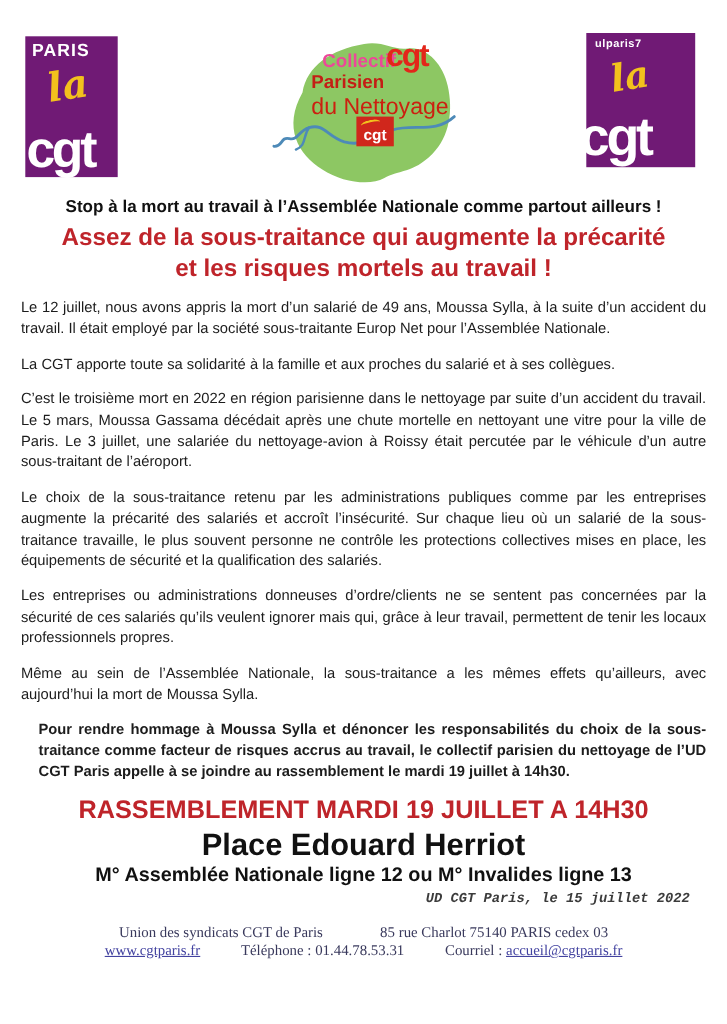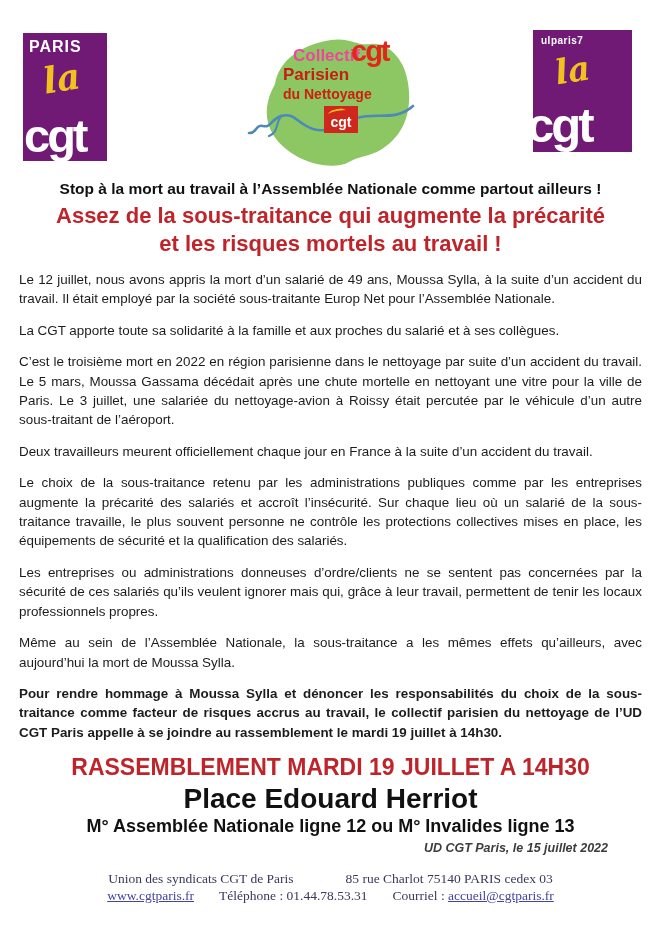--- a/index.html
+++ b/index.html
@@ -41,21 +41,21 @@
     font-weight:bold; font-size:47px; letter-spacing:-3px;
     line-height:1;
   }
   .logo-right .logo-cgt { left:-6px; font-size:49px; }
 
   .logo-center { position:absolute; left:245px; top:30px; width:170px; height:142px; }
   .logo-center svg { position:absolute; left:0; top:0; }
   .lc-word1 { position:absolute; left:48px; top:16px;  font-weight:bold; font-size:17px; color:#ec4899; }
   .lc-cgt   { position:absolute; left:106px; top:5px;  font-weight:bold; font-size:29px; letter-spacing:-2px; color:#e3261a; }
   .lc-word2 { position:absolute; left:38px; top:35px;  font-weight:bold; font-size:17px; color:#c41e15; }
-  .lc-word3 { position:absolute; left:38px; top:56px;  font-weight:bold; font-size:14px; color:#cc2010; }
+  .lc-word3 { position:absolute; left:38px; top:56px;  font-weight:normal; font-size:21px; color:#cc2010; }
   .lc-mini {
     position:absolute; left:79px; top:76px; width:34px; height:27px;
     background:#d0271c; color:#ffffff; text-align:center;
     font-weight:bold; font-size:14px; line-height:32px;
   }
   .lc-mini-accent {
     position:absolute; left:4px; top:3px; width:18px; height:7px;
     border-top:2px solid #f2c11d; border-radius:50%;
     transform:rotate(-12deg);
   }
@@ -69,52 +69,52 @@
   .headline-red {
     margin-top:4px; text-align:center;
     font-weight:bold; font-size:22px; line-height:28px;
     color:#bf242a; white-space:nowrap;
   }
 
   
   .body-text { padding:0 19px; font-size:13.4px; line-height:19.4px; text-align:justify; }
   .body-text p { margin-top:12px; }
   .body-text p:first-child { margin-top:12px; }
-  .body-text p.bold { font-weight:bold; }
+  .body-text p.bold { font-weight:bold;margin-left:16px; }
 
   
   .rally-heading {
     margin-top:10px; text-align:center;
     font-weight:bold; font-size:23px; line-height:30px;
     color:#bf242a; white-space:nowrap;
   }
   .rally-place {
     margin-top:2px; text-align:center;
     font-weight:bold; font-size:28px; line-height:30px; color:#111;
   }
   .rally-metro {
     text-align:center;
     font-weight:bold; font-size:18px; line-height:24px; color:#111;
   }
   .signature {
-    margin-top:2px; padding-right:53px;
+    margin-top:2px; padding-right:34px;
     text-align:right; font-style:italic; font-weight:bold;
-    font-size:12.5px; line-height:17px; color:#3c3c3c;
+    font-size:12.5px; line-height:17px; color:#3c3c3c;font-family:Liberation Mono, monospace;
   }
 
   
   .footer {
     margin-top:14px;
     font-family:"Liberation Serif", serif;
     font-size:13.5px; line-height:15.5px;
     color:#39395c; text-align:center;
   }
   .footer-row { display:flex; justify-content:center; }
   .footer-row.r1 { gap:52px; }
-  .footer-row.r2 { gap:25px; margin-top:1px; }
+  .footer-row.r2 { gap:37px; margin-top:1px; }
   .footer a, .footer .link {
     color:#4343a0; text-decoration:underline; cursor:pointer;
   }
 </style>
 </head>
 <body>
 
 <div class="page">
 
   <div class="header">
@@ -152,21 +152,20 @@
 
   <div class="headline-red">
     <div>Assez de la sous-traitance qui augmente la précarité</div>
     <div>et les risques mortels au travail !</div>
   </div>
 
   <div class="body-text">
     <p>Le 12 juillet, nous avons appris la mort d’un salarié de 49 ans, Moussa Sylla, à la suite d’un accident du travail. Il était employé par la société sous-traitante Europ Net pour l’Assemblée Nationale.</p>
     <p>La CGT apporte toute sa solidarité à la famille et aux proches du salarié et à ses collègues.</p>
     <p>C’est le troisième mort en 2022 en région parisienne dans le nettoyage par suite d’un accident du travail. Le 5 mars, Moussa Gassama décédait après une chute mortelle en nettoyant une vitre pour la ville de Paris. Le 3 juillet, une salariée du nettoyage-avion à Roissy était percutée par le véhicule d’un autre sous-traitant de l’aéroport.</p>
-    <p>Deux travailleurs meurent officiellement chaque jour en France à la suite d’un accident du travail.</p>
     <p>Le choix de la sous-traitance retenu par les administrations publiques comme par les entreprises augmente la précarité des salariés et accroît l’insécurité. Sur chaque lieu où un salarié de la sous-traitance travaille, le plus souvent personne ne contrôle les protections collectives mises en place, les équipements de sécurité et la qualification des salariés.</p>
     <p>Les entreprises ou administrations donneuses d’ordre/clients ne se sentent pas concernées par la sécurité de ces salariés qu’ils veulent ignorer mais qui, grâce à leur travail, permettent de tenir les locaux professionnels propres.</p>
     <p>Même au sein de l’Assemblée Nationale, la sous-traitance a les mêmes effets qu’ailleurs, avec aujourd’hui la mort de Moussa Sylla.</p>
     <p class="bold">Pour rendre hommage à Moussa Sylla et dénoncer les responsabilités du choix de la sous-traitance comme facteur de risques accrus au travail, le collectif parisien du nettoyage de l’UD CGT Paris appelle à se joindre au rassemblement le mardi 19 juillet à 14h30.</p>
   </div>
 
   <div class="rally-heading">RASSEMBLEMENT MARDI 19 JUILLET A 14H30</div>
   <div class="rally-place">Place Edouard Herriot</div>
   <div class="rally-metro">M° Assemblée Nationale ligne 12 ou M° Invalides ligne 13</div>
 

